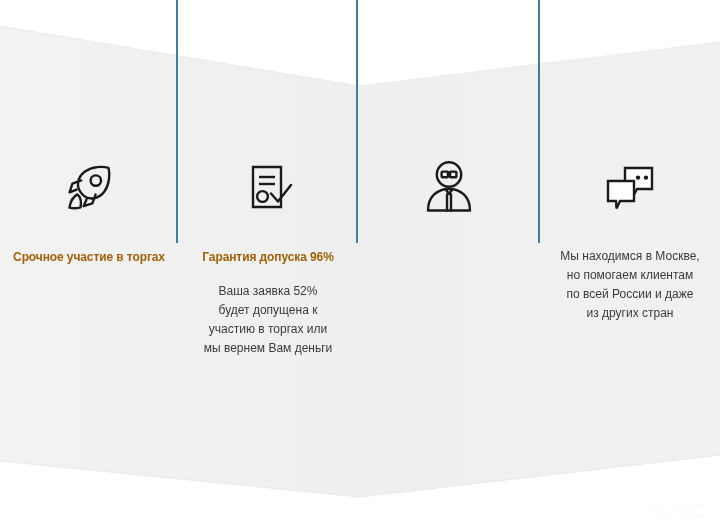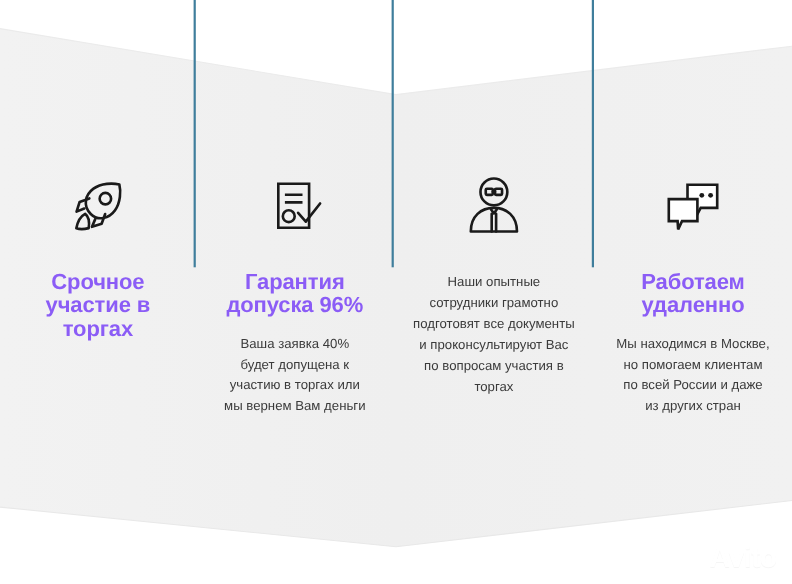--- a/index.html
+++ b/index.html
@@ -39,23 +39,23 @@
     width:2px;height:243px;
     background:#3f7e9c;
   }
   .icon{
     height:66px;
     display:flex;align-items:center;justify-content:center;
     margin-bottom:26px;
   }
   .icon svg{display:block;}
   .title{
-    color:#8b5cf6;
+    color:#a16207;
     font-weight:bold;
-    font-size:20px;
+    font-size:12px;
     line-height:21px;
     letter-spacing:-0.1px;
     margin:14px auto 14px auto;
     max-width:160px;
   }
   .col.c1 .title{max-width:152px;}
   .col.c3 .title{max-width:170px;}
   .desc{
     color:#3b3b3b;
     font-size:12px;
@@ -123,50 +123,48 @@
       <div class="icon">
         <svg width="54" height="54" viewBox="0 0 54 54" fill="none" stroke="#1a1a1a" stroke-width="2.4" stroke-linejoin="miter" stroke-linecap="butt">
           <path d="M12 6 H40 V46 H12 Z"></path>
           <path d="M18 16 H34"></path>
           <path d="M18 23 H34"></path>
           <circle cx="21.5" cy="35.5" r="5.4"></circle>
           <path d="M30 32.5 L37 40.5 L50 24" stroke-linecap="round" stroke-linejoin="round"></path>
         </svg>
       </div>
       <div class="title">Гарантия допуска 96%</div>
-      <div class="desc">Ваша заявка 40% будет допущена к участию в торгах или мы вернем Вам деньги</div>
+      <div class="desc">Ваша заявка 52% будет допущена к участию в торгах или мы вернем Вам деньги</div>
       <div class="divider"></div>
     </div>
 
     <div class="col c3">
       <div class="icon">
         <svg width="58" height="58" viewBox="0 0 58 58" fill="none" stroke="#1a1a1a" stroke-width="2.4" stroke-linejoin="round" stroke-linecap="round">
           <circle cx="29" cy="15.5" r="12.2"></circle>
           <rect x="21.6" y="12.6" width="6.4" height="5.6" rx="1"></rect>
           <rect x="30" y="12.6" width="6.4" height="5.6" rx="1"></rect>
           <path d="M28 15.4 H30"></path>
           <path d="M8 51.5 C8 37.4 17.4 30 29 30 C40.6 30 50 37.4 50 51.5 Z"></path>
           <path d="M26.3 31.2 L29 35 L31.7 31.2"></path>
           <path d="M27 35.4 L27 51.5 M31 35.4 L31 51.5"></path>
         </svg>
       </div>
-      <div class="desc">Наши опытные сотрудники грамотно подготовят все документы и проконсультируют Вас по вопросам участия в торгах</div>
       <div class="divider"></div>
     </div>
 
     <div class="col c4">
       <div class="icon">
         <svg width="54" height="54" viewBox="0 0 54 54" fill="none" stroke="#1a1a1a" stroke-width="2.4" stroke-linejoin="miter" stroke-linecap="butt">
           <path d="M22 7 H49 V28 H34 L30.5 34.5 L30 28 H22 Z" fill="#ffffff"></path>
           <circle cx="35" cy="16.6" r="2.2" fill="#1a1a1a" stroke="none"></circle>
           <circle cx="43" cy="16.6" r="2.2" fill="#1a1a1a" stroke="none"></circle>
           <path d="M5 20 H31 V40 H17 L13.5 47.5 L13 40 H5 Z" fill="#ffffff"></path>
         </svg>
       </div>
-      <div class="title">Работаем удаленно</div>
       <div class="desc">Мы находимся в Москве, но помогаем клиентам по всей России и даже из других стран</div>
     </div>
 
   </div>
 
   <div id="watermark">
     <span class="wm-logo">
       <svg width="26" height="26" viewBox="0 0 26 26" aria-hidden="true">
         <circle cx="8.2" cy="8.0" r="5.4" fill="#ffffff"></circle>
         <circle cx="18.6" cy="7.0" r="3.3" fill="#ffffff"></circle>

